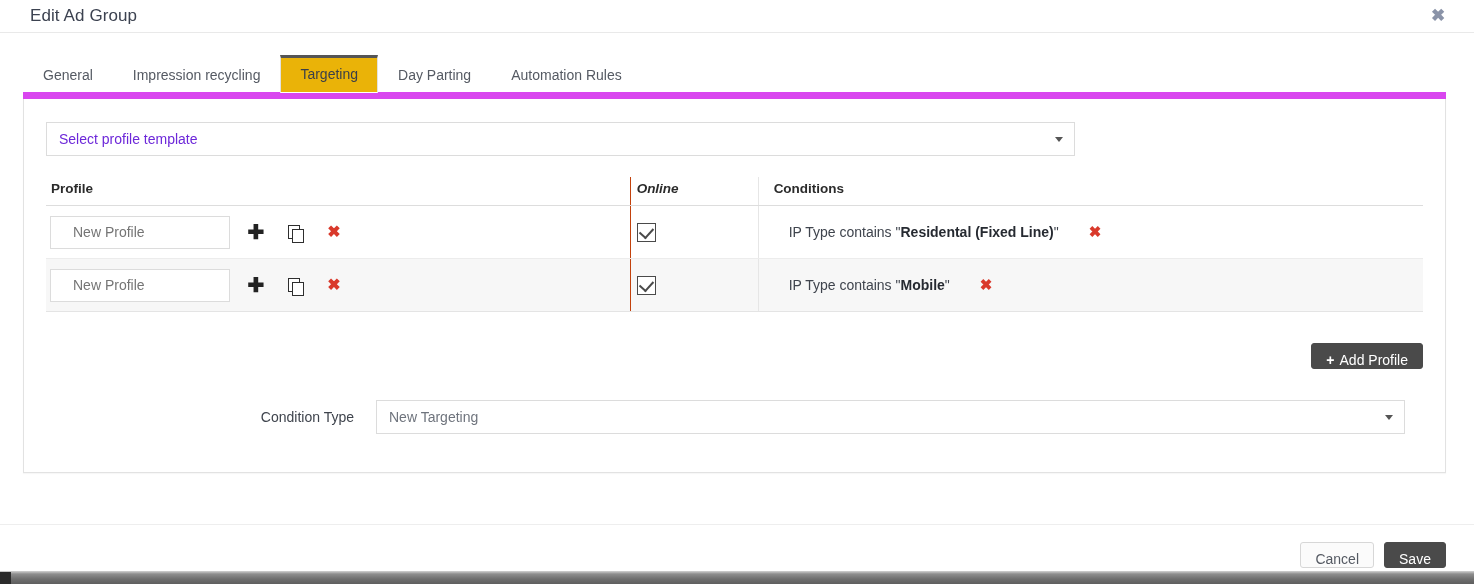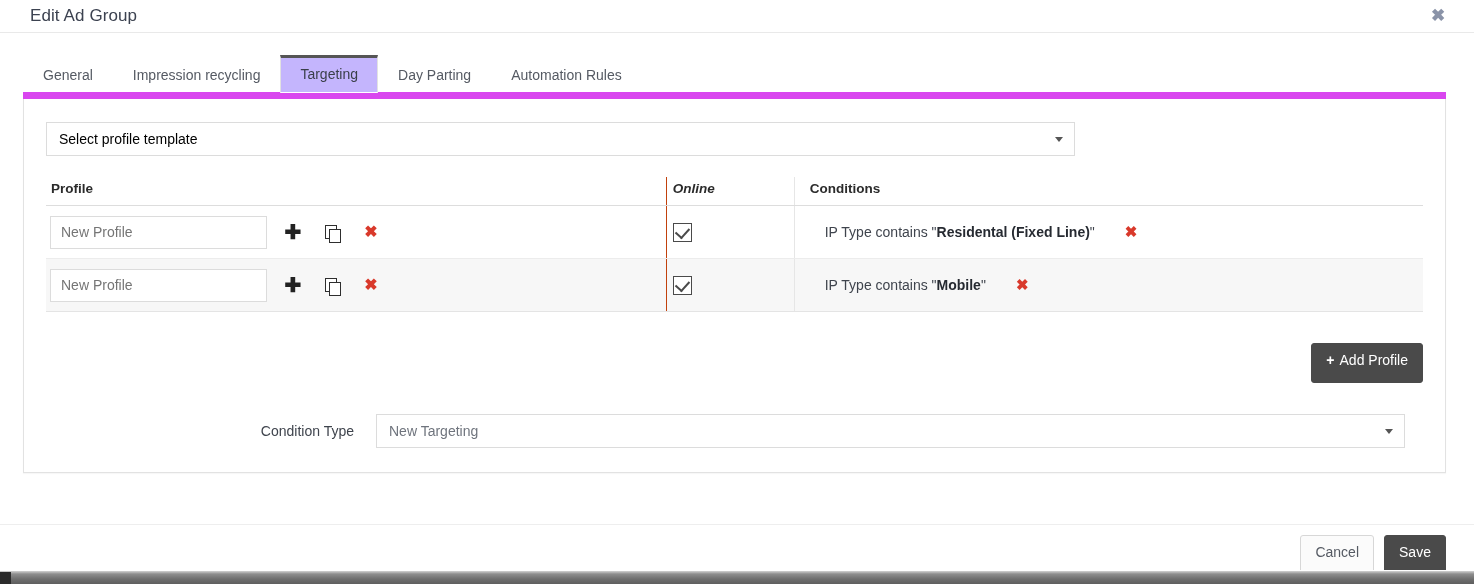--- a/index.html
+++ b/index.html
@@ -76,21 +76,21 @@
     color: #555a63;
     cursor: pointer;
     white-space: nowrap;
     border: 1px solid transparent;
     border-bottom: none;
     position: relative;
     top: 1px;
     background: transparent;
   }
   .tab.active {
-    background: #c4b5fd;
+    background: #eab308;
     border: 1px solid #e2e2e2;
     border-bottom: 1px solid #ffffff;
     border-top: 3px solid #555555;
     color: #3a3f49;
     height: 38px;
     line-height: 33px;
   }
 
   
   .tab-panel {
@@ -118,21 +118,21 @@
   .select-wrap {
     position: relative;
     flex: 1 1 auto;
     max-width: 1029px;
   }
   .select-box {
     height: 34px;
     border: 1px solid #dcdcdc;
     background: #ffffff;
     font-size: 14px;
-    color: #000000;
+    color: #6d28d9;
     line-height: 32px;
     padding: 0 30px 0 12px;
     width: 100%;
     overflow: hidden;
     white-space: nowrap;
     cursor: pointer;
   }
   .select-box.value { color: #6f747d; }
   .caret {
     position: absolute;
@@ -182,28 +182,28 @@
   }
   .profile-table tr.row-alt td { background: #f7f7f7; }
   .profile-table tr:last-child td { border-bottom: 1px solid #e4e4e4; }
 
   .profile-cell {
     display: flex;
     align-items: center;
     padding-left: 4px;
   }
   .profile-input {
-    width: 217px;
+    width: 180px;
     height: 33px;
     border: 1px solid #dcdcdc;
     background: #ffffff;
     font-family: "Liberation Sans", sans-serif;
     font-size: 14px;
     color: #4d7c0f;
-    padding: 0 10px;
+    padding: 0 22px;
     outline: none;
   }
   .row-icon {
     width: 26px;
     text-align: center;
     margin-left: 13px;
     cursor: pointer;
     user-select: none;
     line-height: 1;
   }
@@ -282,21 +282,21 @@
     justify-content: flex-end;
     margin-top: 31px;
     margin-bottom: 31px;
   }
   .btn {
     font-family: "Liberation Sans", sans-serif;
     font-size: 14px;
     border-radius: 3px;
     cursor: pointer;
     padding: 0 14px;
-    height: 40px;
+    height: 26px;
     line-height: 32px;
     white-space: nowrap;
   }
   .btn-dark {
     background: #4a4a4a;
     border: 1px solid #4a4a4a;
     color: #ffffff;
   }
   .btn-light {
     background: #fbfbfb;

